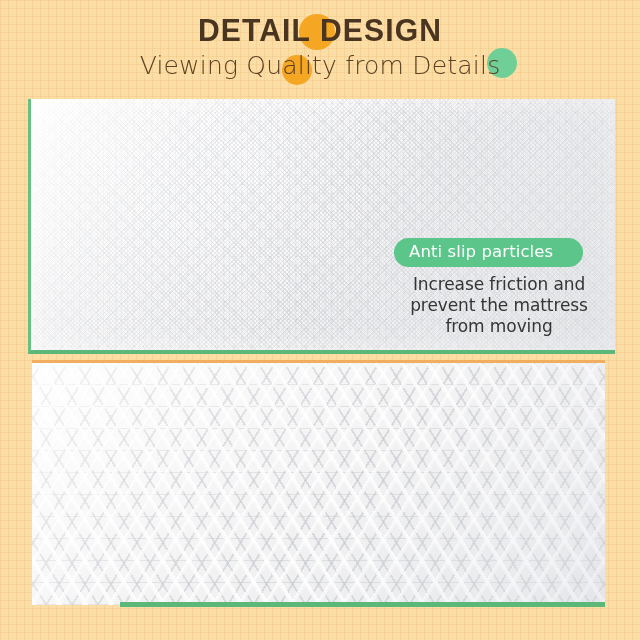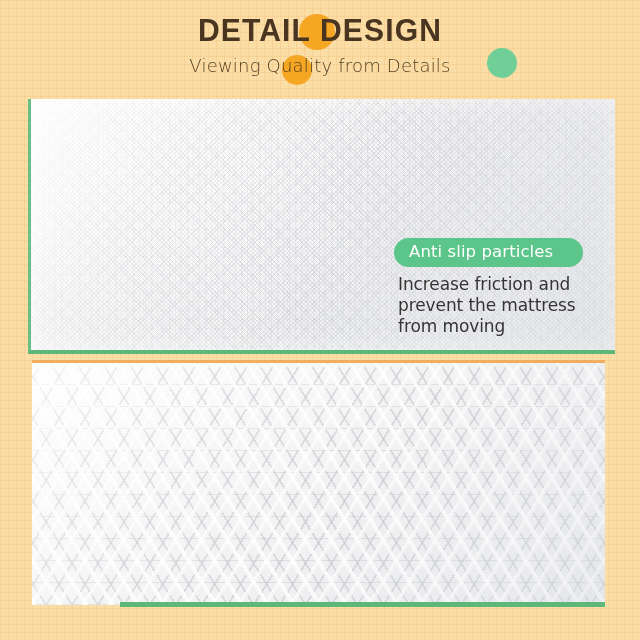--- a/index.html
+++ b/index.html
@@ -68,21 +68,21 @@
     line-height: 36px;
     transform: scaleX(0.94);
   }
   #subtitle {
     position: absolute;
     left: 0; top: 42px;
     width: 640px;
     z-index: 2;
     font-family: "DejaVu Sans", sans-serif;
     font-weight: 300;
-    font-size: 18px;
+    font-size: 25px;
     color: #5b4022;
     line-height: 32px;
     letter-spacing: 0.2px;
   }
 
   
   .panel {
     position: absolute;
     overflow: hidden;
     background-color: #f2f2f2;
@@ -209,21 +209,21 @@
     color: #353535;
     white-space: pre-line;
     letter-spacing: -0.1px;
   }
   #callout-bottom .desc {
     margin-top: 9px;
     margin-left: 6px;
     font-size: 17.5px;
     line-height: 22px;
   }
-  #callout-top .desc { margin-left: 4px; }
+  #callout-top .desc { margin-left: 4px; text-align: center; }
 </style>
 </head>
 <body>
 
 <div id="page">
 
   <div id="header">
     <div class="dot" id="dot-orange-top"></div>
     <div class="dot" id="dot-orange-bottom"></div>
     <div class="dot" id="dot-green"></div>

